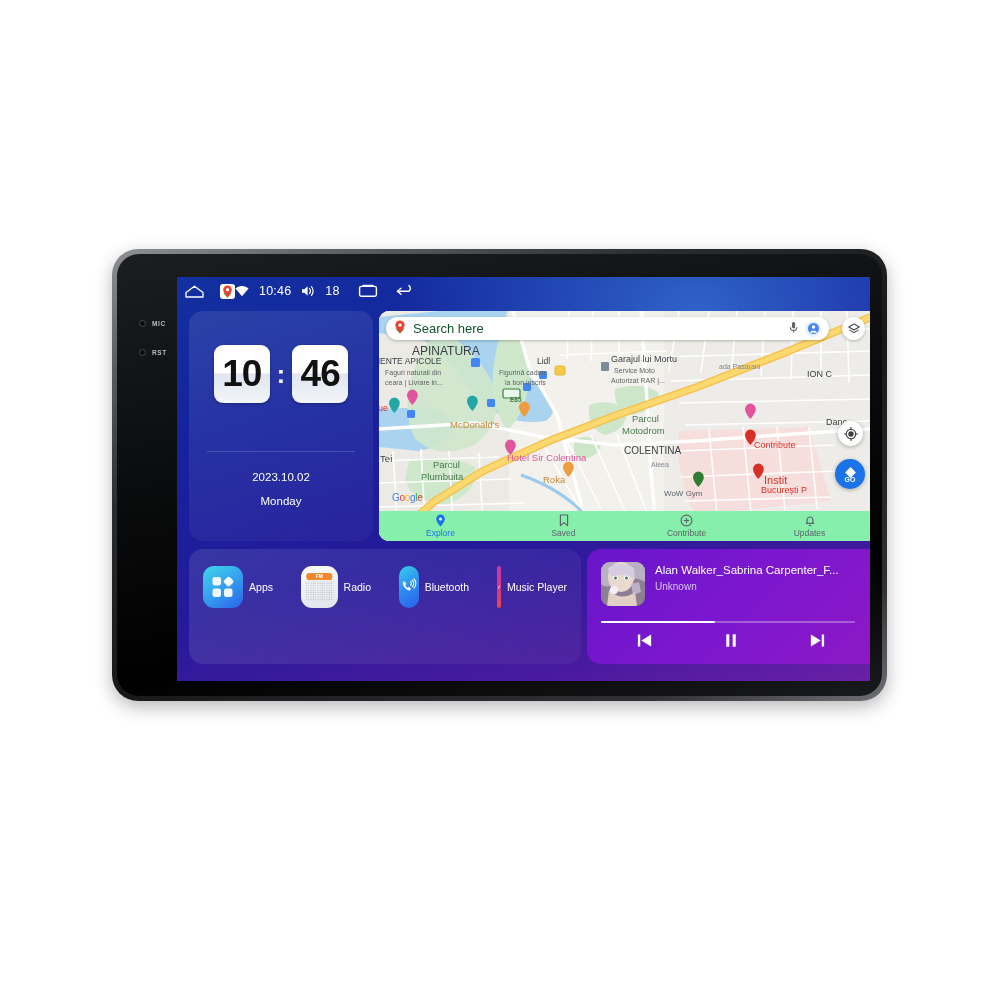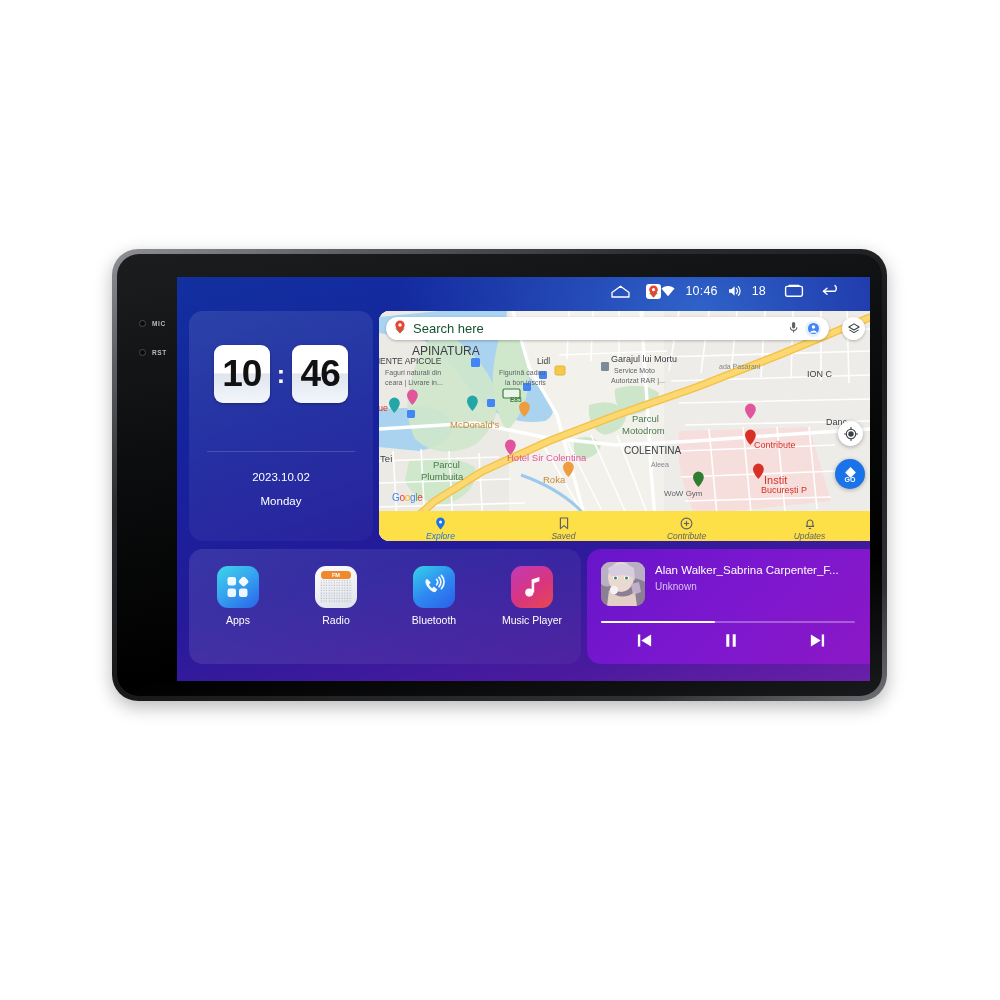--- a/index.html
+++ b/index.html
@@ -47,22 +47,22 @@
     width: 693px; height: 404px;
     overflow: hidden;
     background:
       radial-gradient(ellipse 70% 80% at 75% 8%, #2f63c9 0%, rgba(47,99,201,0) 62%),
       linear-gradient(165deg,#1230a0 0%,#15239c 28%,#241a9a 58%,#4a1a9e 85%,#6b1fa8 100%);
   }
 
   
   #status-bar {
     position: absolute; left: 0; top: 0; width: 100%; height: 28px;
-    display: flex; align-items: center; justify-content: flex-end;
-    padding: 0 28px; color: #fff;
+    display: flex; align-items: center; justify-content: flex-start;
+    padding: 0 8px; color: #fff;
   }
   #status-left { display: flex; align-items: center; gap: 16px; }
   #status-right { display: flex; align-items: center; gap: 10px; }
   .sb-text { font-size: 12.5px; color: #fff; letter-spacing: .2px; }
   .sb-ico { display: block; }
 
   .gmaps-badge {
     width: 15px; height: 15px; border-radius: 3px; background: #fff;
     display: flex; align-items: center; justify-content: center;
   }
@@ -148,42 +148,42 @@
     position: absolute; right: 6px; top: 148px;
     width: 30px; height: 30px; border-radius: 50%; background: #1a73e8;
     display: flex; flex-direction: column; align-items: center; justify-content: center;
     box-shadow: 0 1px 4px rgba(0,0,0,.3);
   }
   #map-go-btn .go-label {
     font-size: 7px; color: #fff; font-weight: bold; margin-top: -1px;
   }
   #map-bottom-nav {
     position: absolute; left: 0; right: 0; bottom: 0; height: 30px;
-    background: #fde047; display: flex; align-items: flex-end; font-style: italic;
+    background: #86efac; display: flex; align-items: center;
   }
   .mbn-item {
     flex: 1; display: flex; flex-direction: column; align-items: center;
     justify-content: center; gap: 1px;
   }
   .mbn-label { font-size: 8.5px; color: #5f6368; }
   .mbn-item.active .mbn-label { color: #1a73e8; }
   #google-wm {
     position: absolute; left: 13px; bottom: 38px;
     font-size: 10px; font-weight: normal; letter-spacing: -.3px;
   }
 
   
   #dock {
     position: absolute; left: 12px; top: 244px;
     width: 392px; height: 115px; border-radius: 14px;
     background: linear-gradient(130deg, rgba(255,255,255,.11), rgba(255,255,255,.04));
     display: flex; align-items: flex-start; justify-content: space-around;
     padding-top: 17px;
   }
-  .app { width: 70px; display: flex; flex-direction: column; align-items: center; gap: 6px; }
+  .app { width: 70px; display: flex; flex-direction: row; align-items: center; gap: 6px; }
   .app-icon {
     width: 42px; height: 42px; border-radius: 11px; position: relative;
     display: flex; align-items: center; justify-content: center; overflow: hidden;
   }
   .app-label { color: #fff; font-size: 10.5px; white-space: nowrap; }
 
   .icon-apps { background: linear-gradient(145deg,#3fd6e6 0%,#36a6f0 45%,#2a62e8 100%); }
   .icon-navi { background: linear-gradient(145deg,#3aa7f5 0%,#2a6ff0 55%,#2b4fe0 100%); }
   .icon-radio { background: linear-gradient(160deg,#fdfdfd,#dfe3ea); }
   .icon-bt   { background: linear-gradient(145deg,#35d2e8 0%,#2f8bf2 50%,#2a5fe8 100%); }

